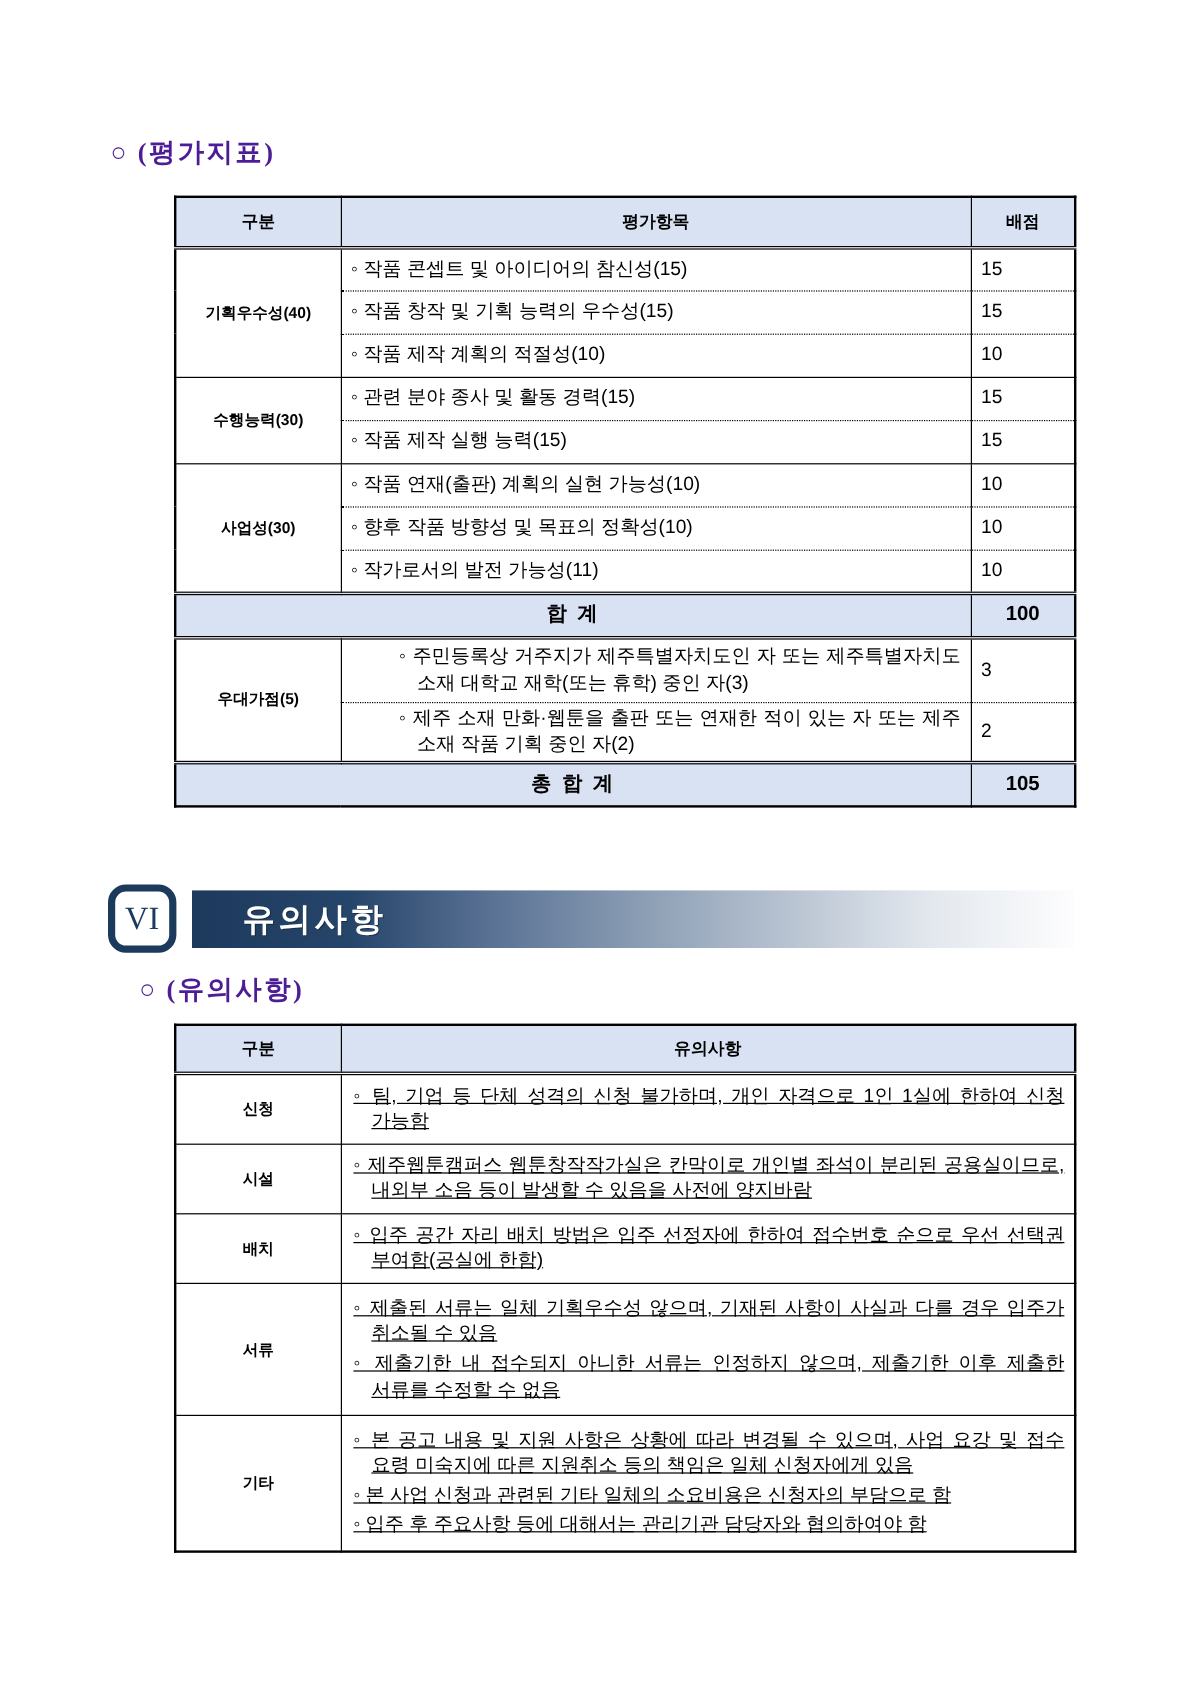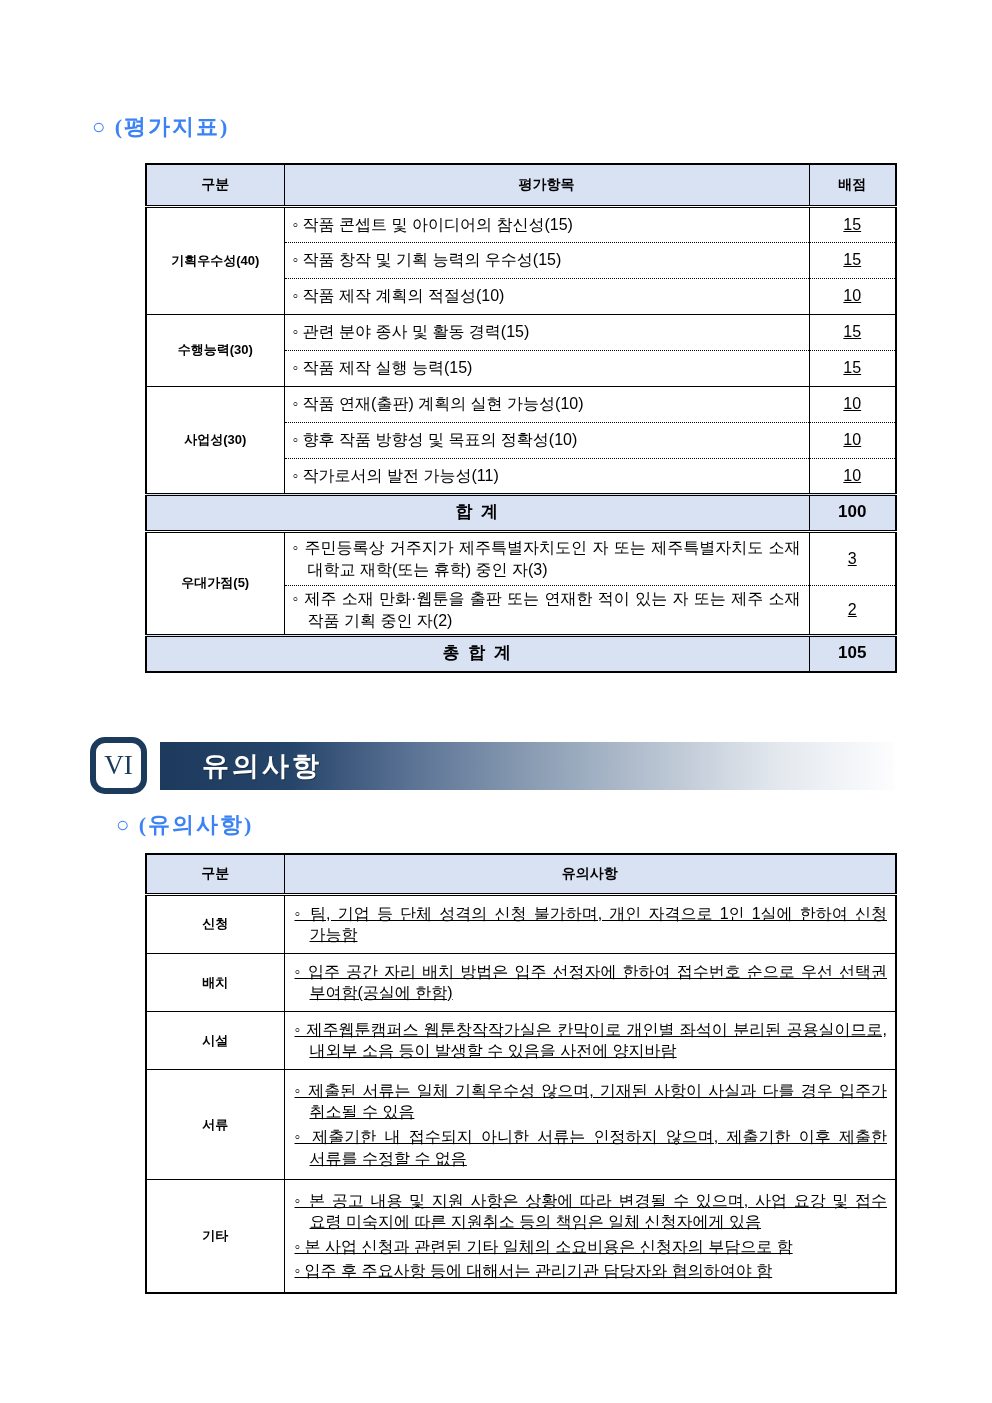--- a/index.html
+++ b/index.html
@@ -13,21 +13,21 @@
     overflow: hidden;
   }
 
   
   .circle-heading {
     position: absolute;
     font-family: "Liberation Serif", "DejaVu Serif", serif;
     font-size: 22px;
     font-weight: bold;
     letter-spacing: 2px;
-    color: #3b82f6;
+    color: #4c1d95;
     white-space: nowrap;
   }
   #heading-eval  { left: 92px;  top: 112px; }
   #heading-notes { left: 116px; top: 810px; }
 
   
   table.doc-table {
     position: absolute;
     border-collapse: collapse;
     border: 2px solid #000000;
@@ -53,23 +53,23 @@
   td.lbl {
     font-weight: bold;
     text-align: center;
     font-size: 13px;
     padding: 2px 4px;
   }
   td.item {
     text-align: left;
     padding: 3px 8px 3px 10px;
   }
-  td.item .hang { display: block; padding-left: 15px; text-indent: -15px; }
+  td.item .hang { display: block; padding-left: 15px; text-indent: -15px; margin-left: 40px; }
   td.item.just .hang { text-align: justify; }
-  td.score { text-align: center; text-decoration: underline; }
+  td.score { text-align: left; }
   tr.dotted td.item, tr.dotted td.score { border-bottom: 1px dotted #000000; }
   tr.sum td {
     background: #d9e2f3;
     border-top: 3px double #000000;
     border-bottom: 3px double #000000;
     font-weight: bold;
     text-align: center;
     font-size: 17px;
   }
   tr.sum.last td { border-bottom: 0; }
@@ -237,29 +237,29 @@
         <td>구분</td>
         <td>유의사항</td>
       </tr>
       <tr class="n2">
         <td class="lbl">신청</td>
         <td class="item just">
           <span class="hang">◦ 팀, 기업 등 단체 성격의 신청 불가하며, 개인 자격으로 1인 1실에 한하여 신청 가능함</span>
         </td>
       </tr>
       <tr class="n2">
+        <td class="lbl">시설</td>
+        <td class="item just">
+          <span class="hang">◦ 제주웹툰캠퍼스 웹툰창작작가실은 칸막이로 개인별 좌석이 분리된 공용실이므로, 내외부 소음 등이 발생할 수 있음을 사전에 양지바람</span>
+        </td>
+      </tr>
+      <tr class="n2">
         <td class="lbl">배치</td>
         <td class="item just">
           <span class="hang">◦ 입주 공간 자리 배치 방법은 입주 선정자에 한하여 접수번호 순으로 우선 선택권 부여함(공실에 한함)</span>
-        </td>
-      </tr>
-      <tr class="n2">
-        <td class="lbl">시설</td>
-        <td class="item just">
-          <span class="hang">◦ 제주웹툰캠퍼스 웹툰창작작가실은 칸막이로 개인별 좌석이 분리된 공용실이므로, 내외부 소음 등이 발생할 수 있음을 사전에 양지바람</span>
         </td>
       </tr>
       <tr class="n4">
         <td class="lbl">서류</td>
         <td class="item just">
           <span class="hang">◦ 제출된 서류는 일체 기획우수성 않으며, 기재된 사항이 사실과 다를 경우 입주가 취소될 수 있음</span>
           <span class="hang">◦ 제출기한 내 접수되지 아니한 서류는 인정하지 않으며, 제출기한 이후 제출한 서류를 수정할 수 없음</span>
         </td>
       </tr>
       <tr class="n5">

